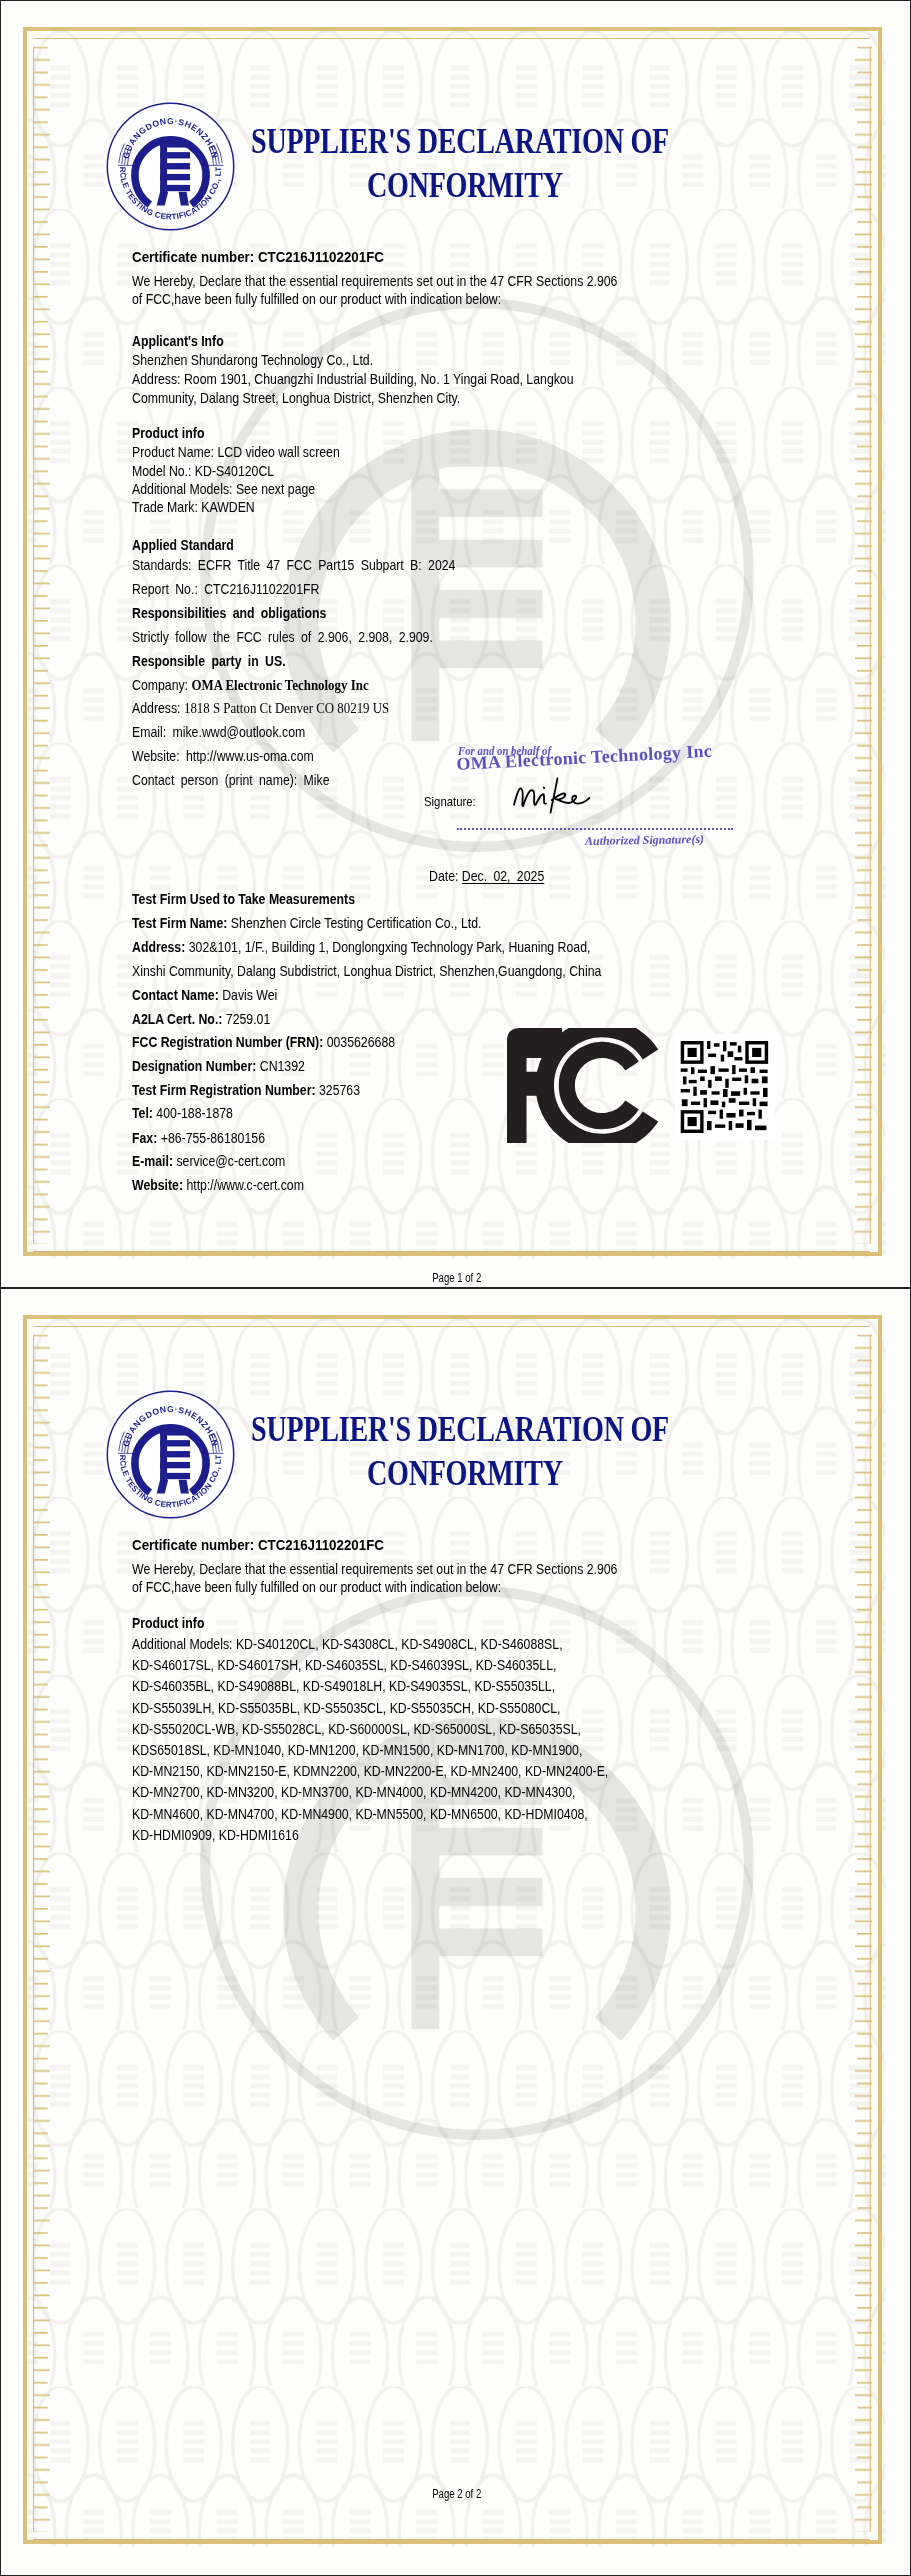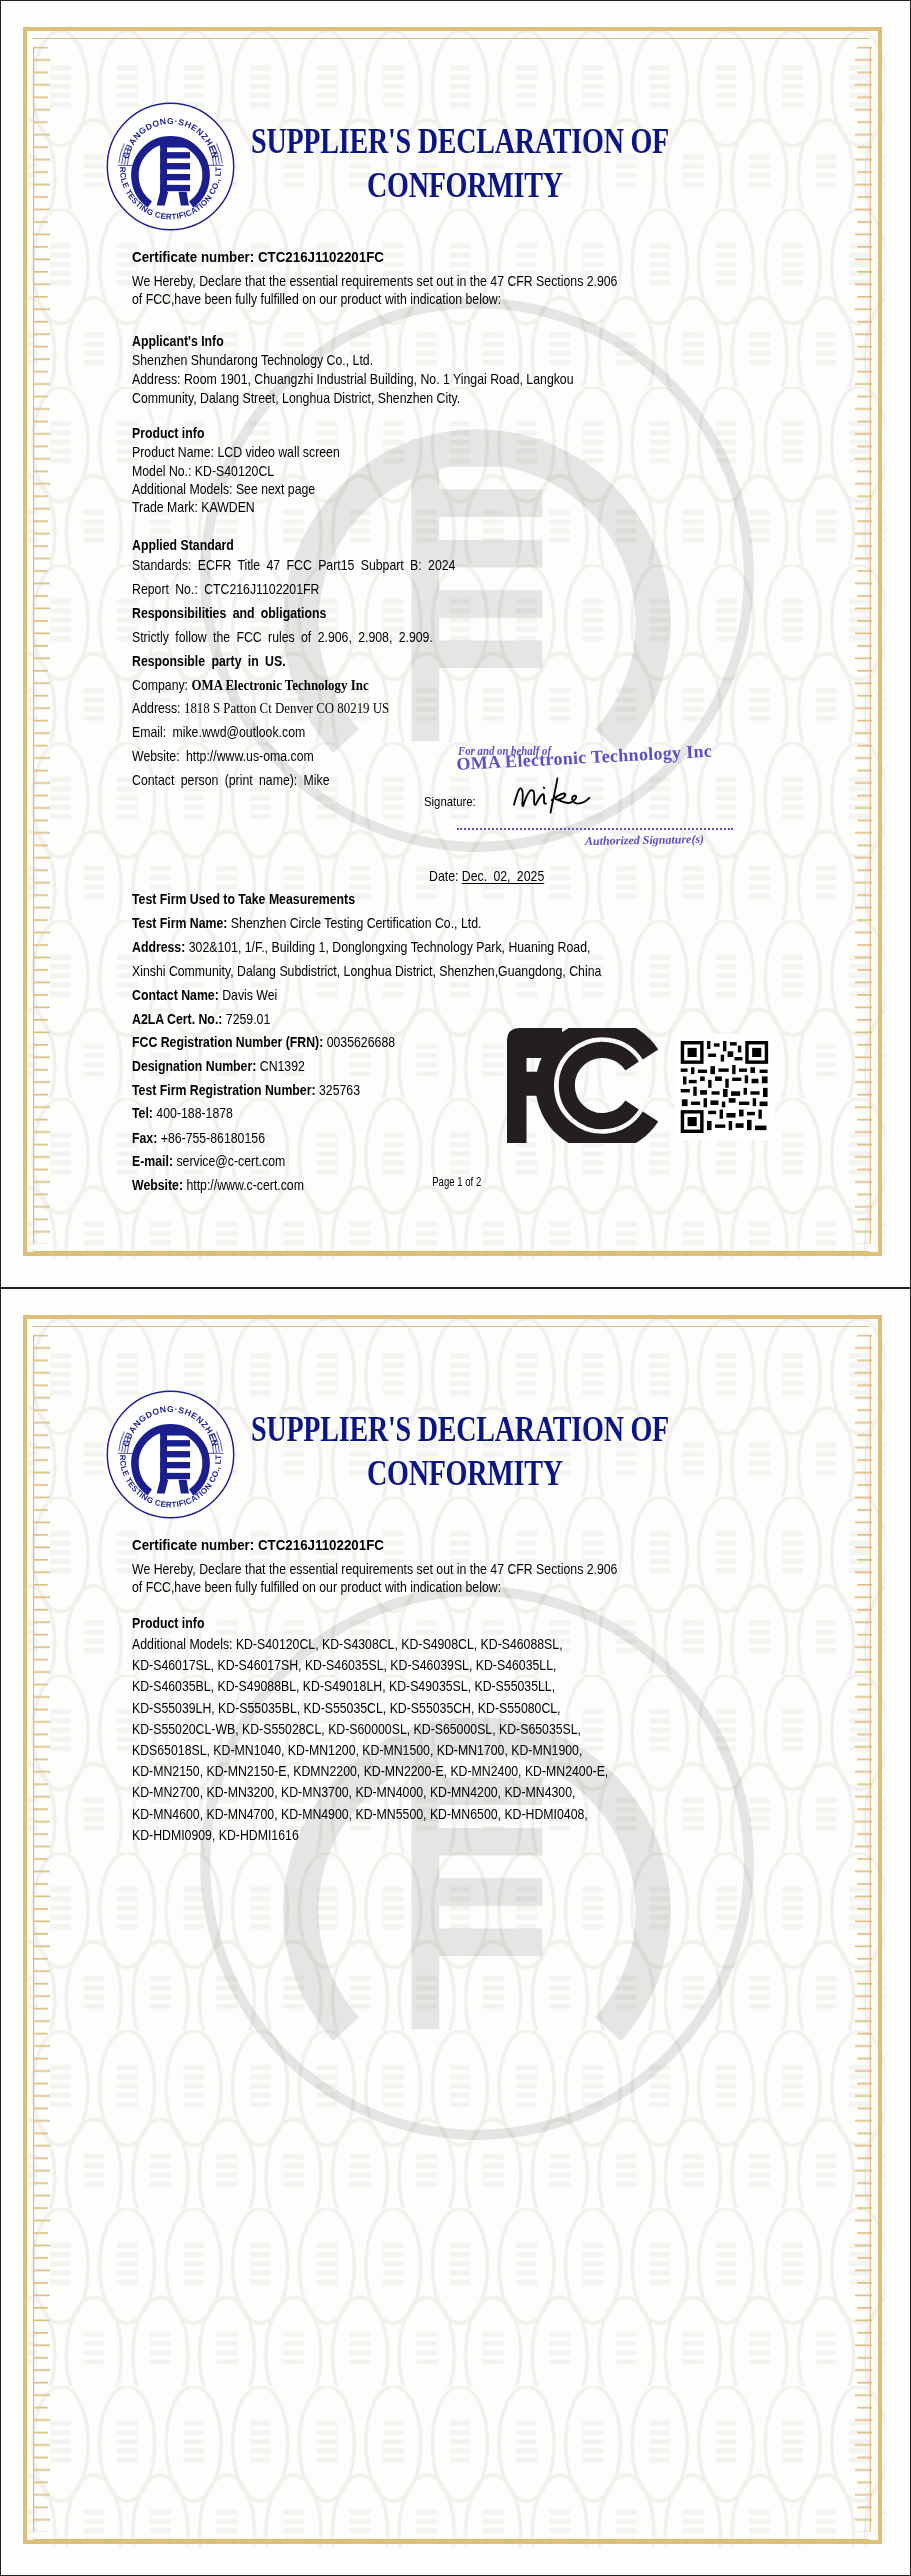--- a/index.html
+++ b/index.html
@@ -254,21 +254,21 @@
         <rect x="146" y="132" width="6" height="16"></rect>
       <rect x="56" y="152" width="8" height="16"></rect>
         <rect x="70" y="158" width="18" height="6"></rect>
         <rect x="94" y="152" width="6" height="16"></rect>
         <rect x="106" y="156" width="14" height="8"></rect>
         <rect x="126" y="150" width="8" height="18"></rect>
         <rect x="140" y="160" width="20" height="8"></rect>
     </g>
   </svg>
 
-  <div class="pagenum" style="top:1174px"><span>Page 1 of 2</span></div>
+  <div class="pagenum" style="top:1270px"><span>Page 1 of 2</span></div>
 </div>
 
 <div class="page p2">
   <svg class="bgpattern" width="859" height="1228" viewBox="0 0 1496 2140">
       <rect width="1496" height="2140" fill="url(#coinpat)"></rect>
     </svg>
 
   <svg class="watermark" viewBox="0 0 228 228">
     <circle cx="114" cy="114" r="108" fill="none" stroke="#000" stroke-width="4"></circle>
     <path d="M 62 180 A 70 70 0 1 1 166 180" fill="none" stroke="#000" stroke-width="14"></path>
@@ -334,14 +334,15 @@
   <div class="txt" style="top:369px">KD-S46017SL, KD-S46017SH, KD-S46035SL, KD-S46039SL, KD-S46035LL,</div>
   <div class="txt" style="top:390px">KD-S46035BL, KD-S49088BL, KD-S49018LH, KD-S49035SL, KD-S55035LL,</div>
   <div class="txt" style="top:412px">KD-S55039LH, KD-S55035BL, KD-S55035CL, KD-S55035CH, KD-S55080CL,</div>
   <div class="txt" style="top:433px">KD-S55020CL-WB, KD-S55028CL, KD-S60000SL, KD-S65000SL, KD-S65035SL,</div>
   <div class="txt" style="top:454px">KDS65018SL, KD-MN1040, KD-MN1200, KD-MN1500, KD-MN1700, KD-MN1900,</div>
   <div class="txt" style="top:475px">KD-MN2150, KD-MN2150-E, KDMN2200, KD-MN2200-E, KD-MN2400, KD-MN2400-E,</div>
   <div class="txt" style="top:496px">KD-MN2700, KD-MN3200, KD-MN3700, KD-MN4000, KD-MN4200, KD-MN4300,</div>
   <div class="txt" style="top:518px">KD-MN4600, KD-MN4700, KD-MN4900, KD-MN5500, KD-MN6500, KD-HDMI0408,</div>
   <div class="txt" style="top:539px">KD-HDMI0909, KD-HDMI1616</div>
 
+  <div class="pagenum" style="top:1198px"><span>Page 2 of 2</span></div>
 </div>
 
 
 </body></html>

